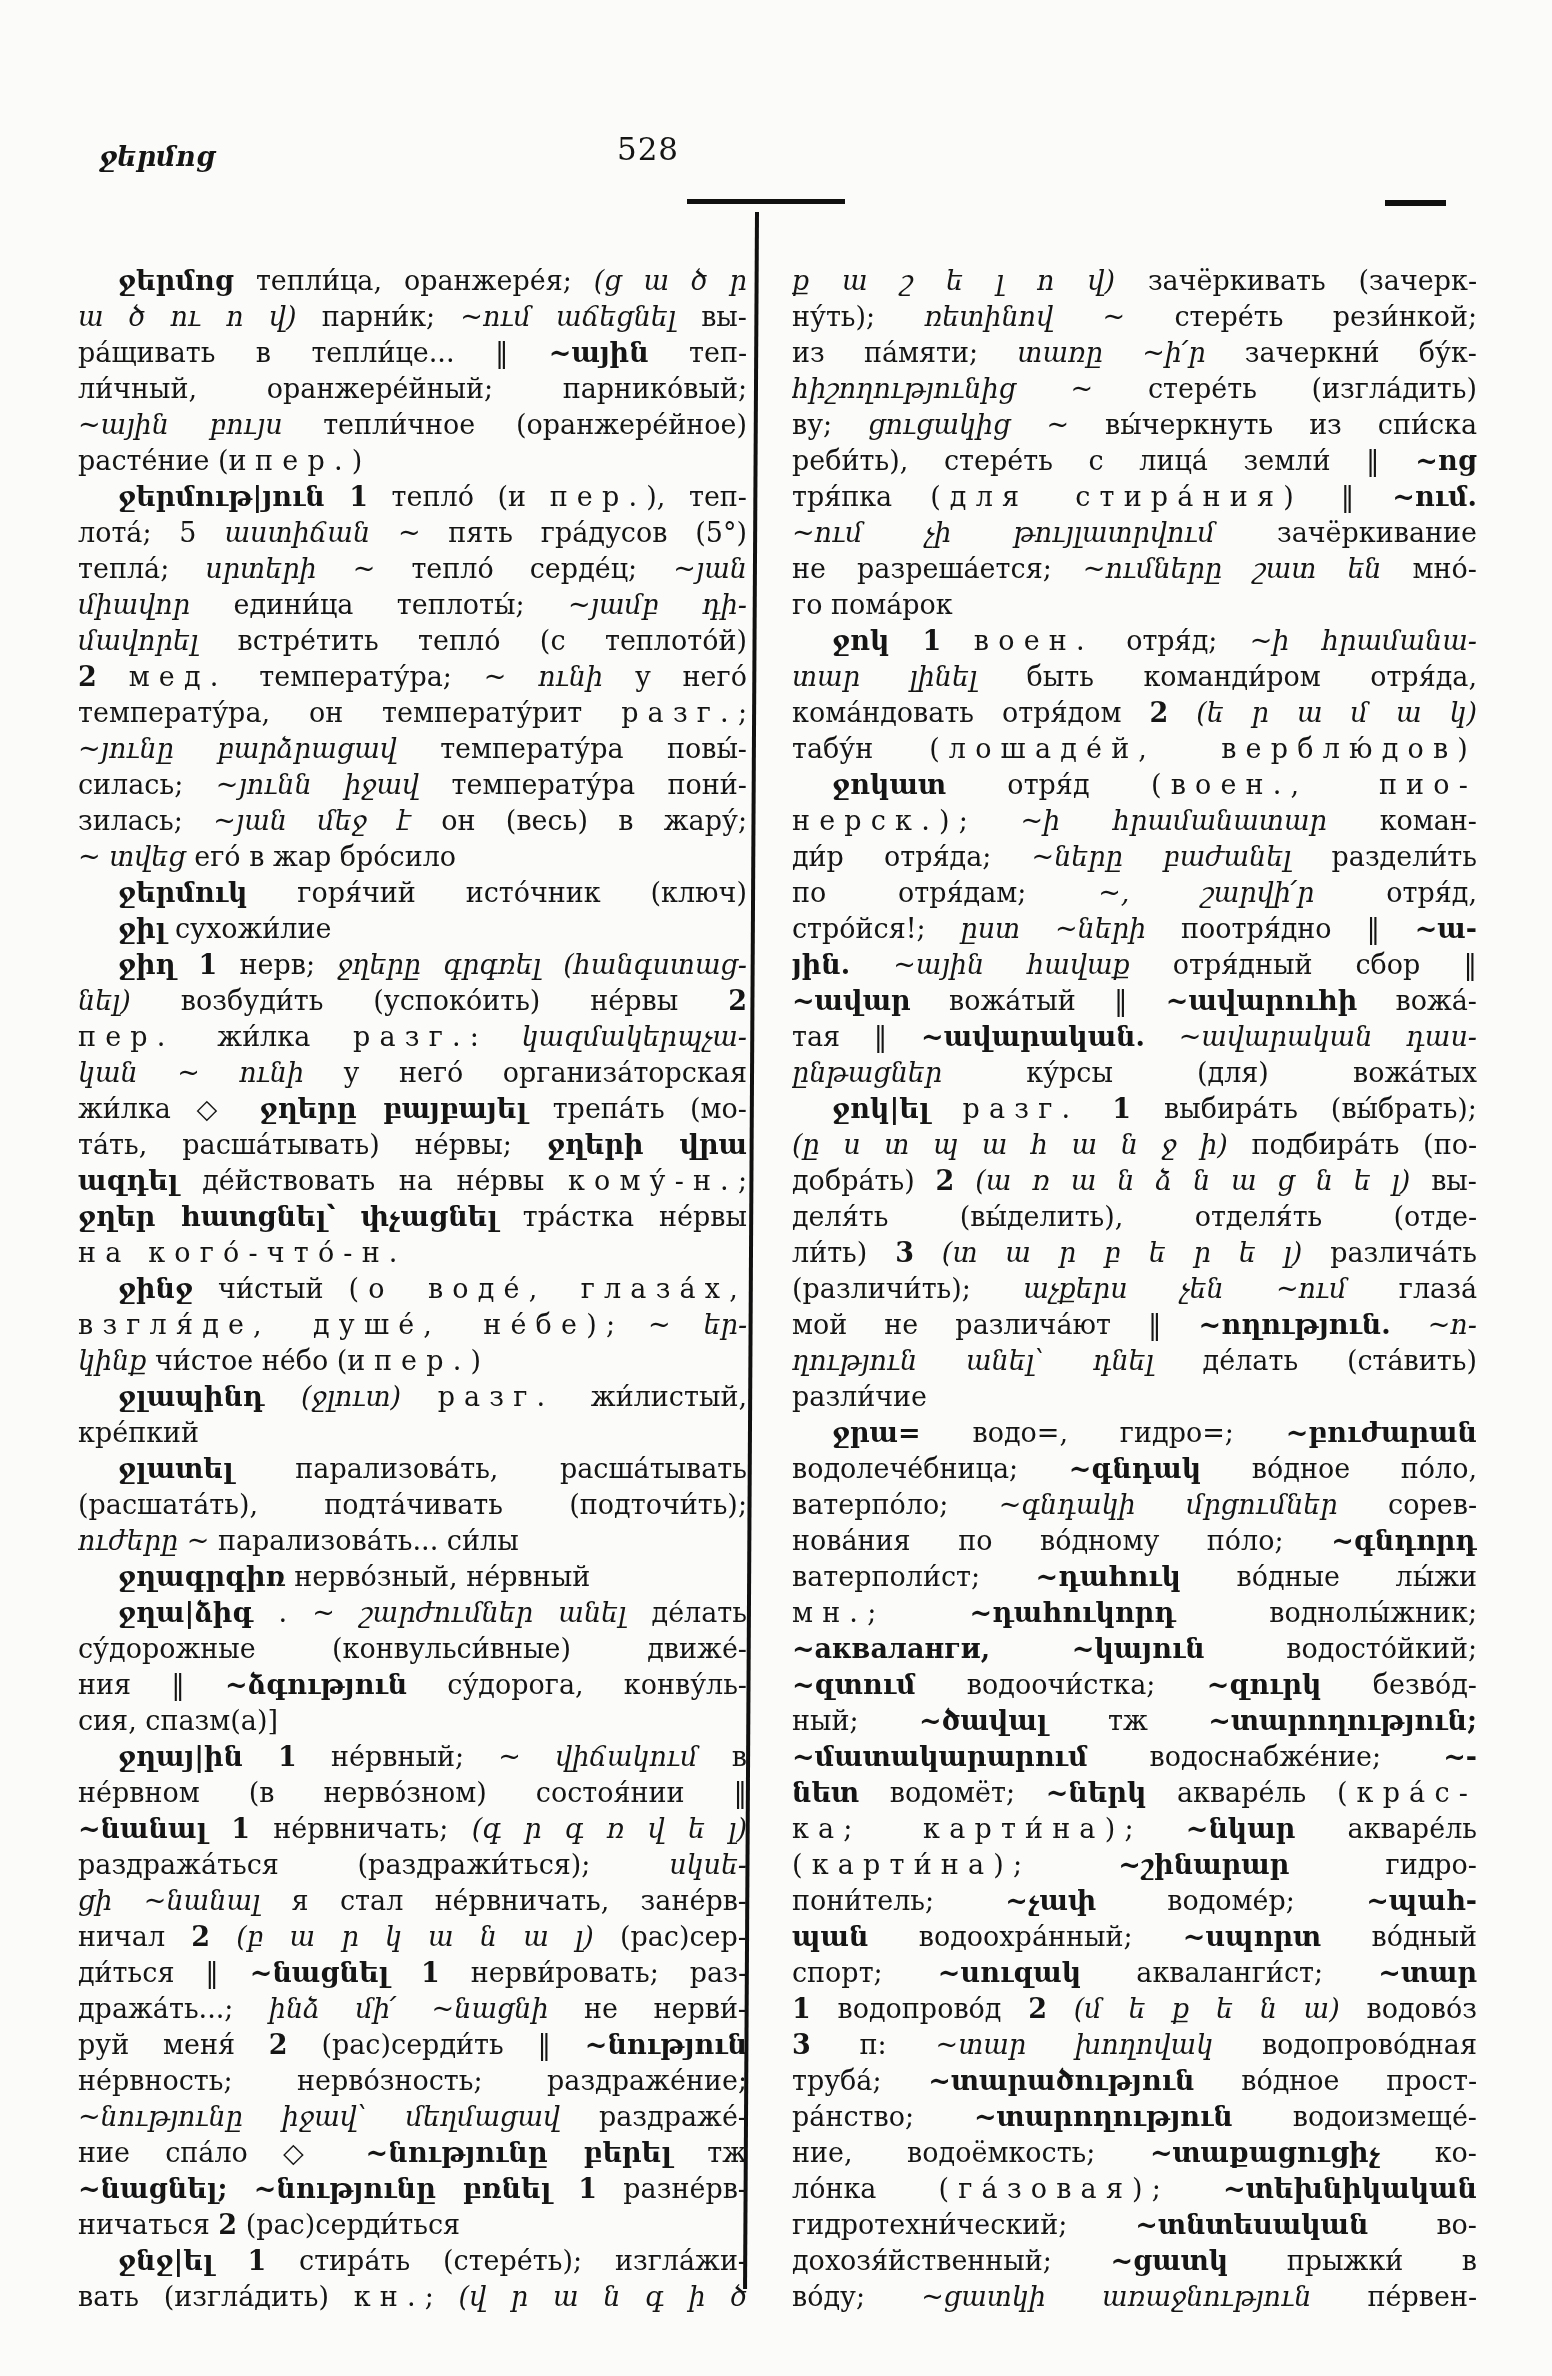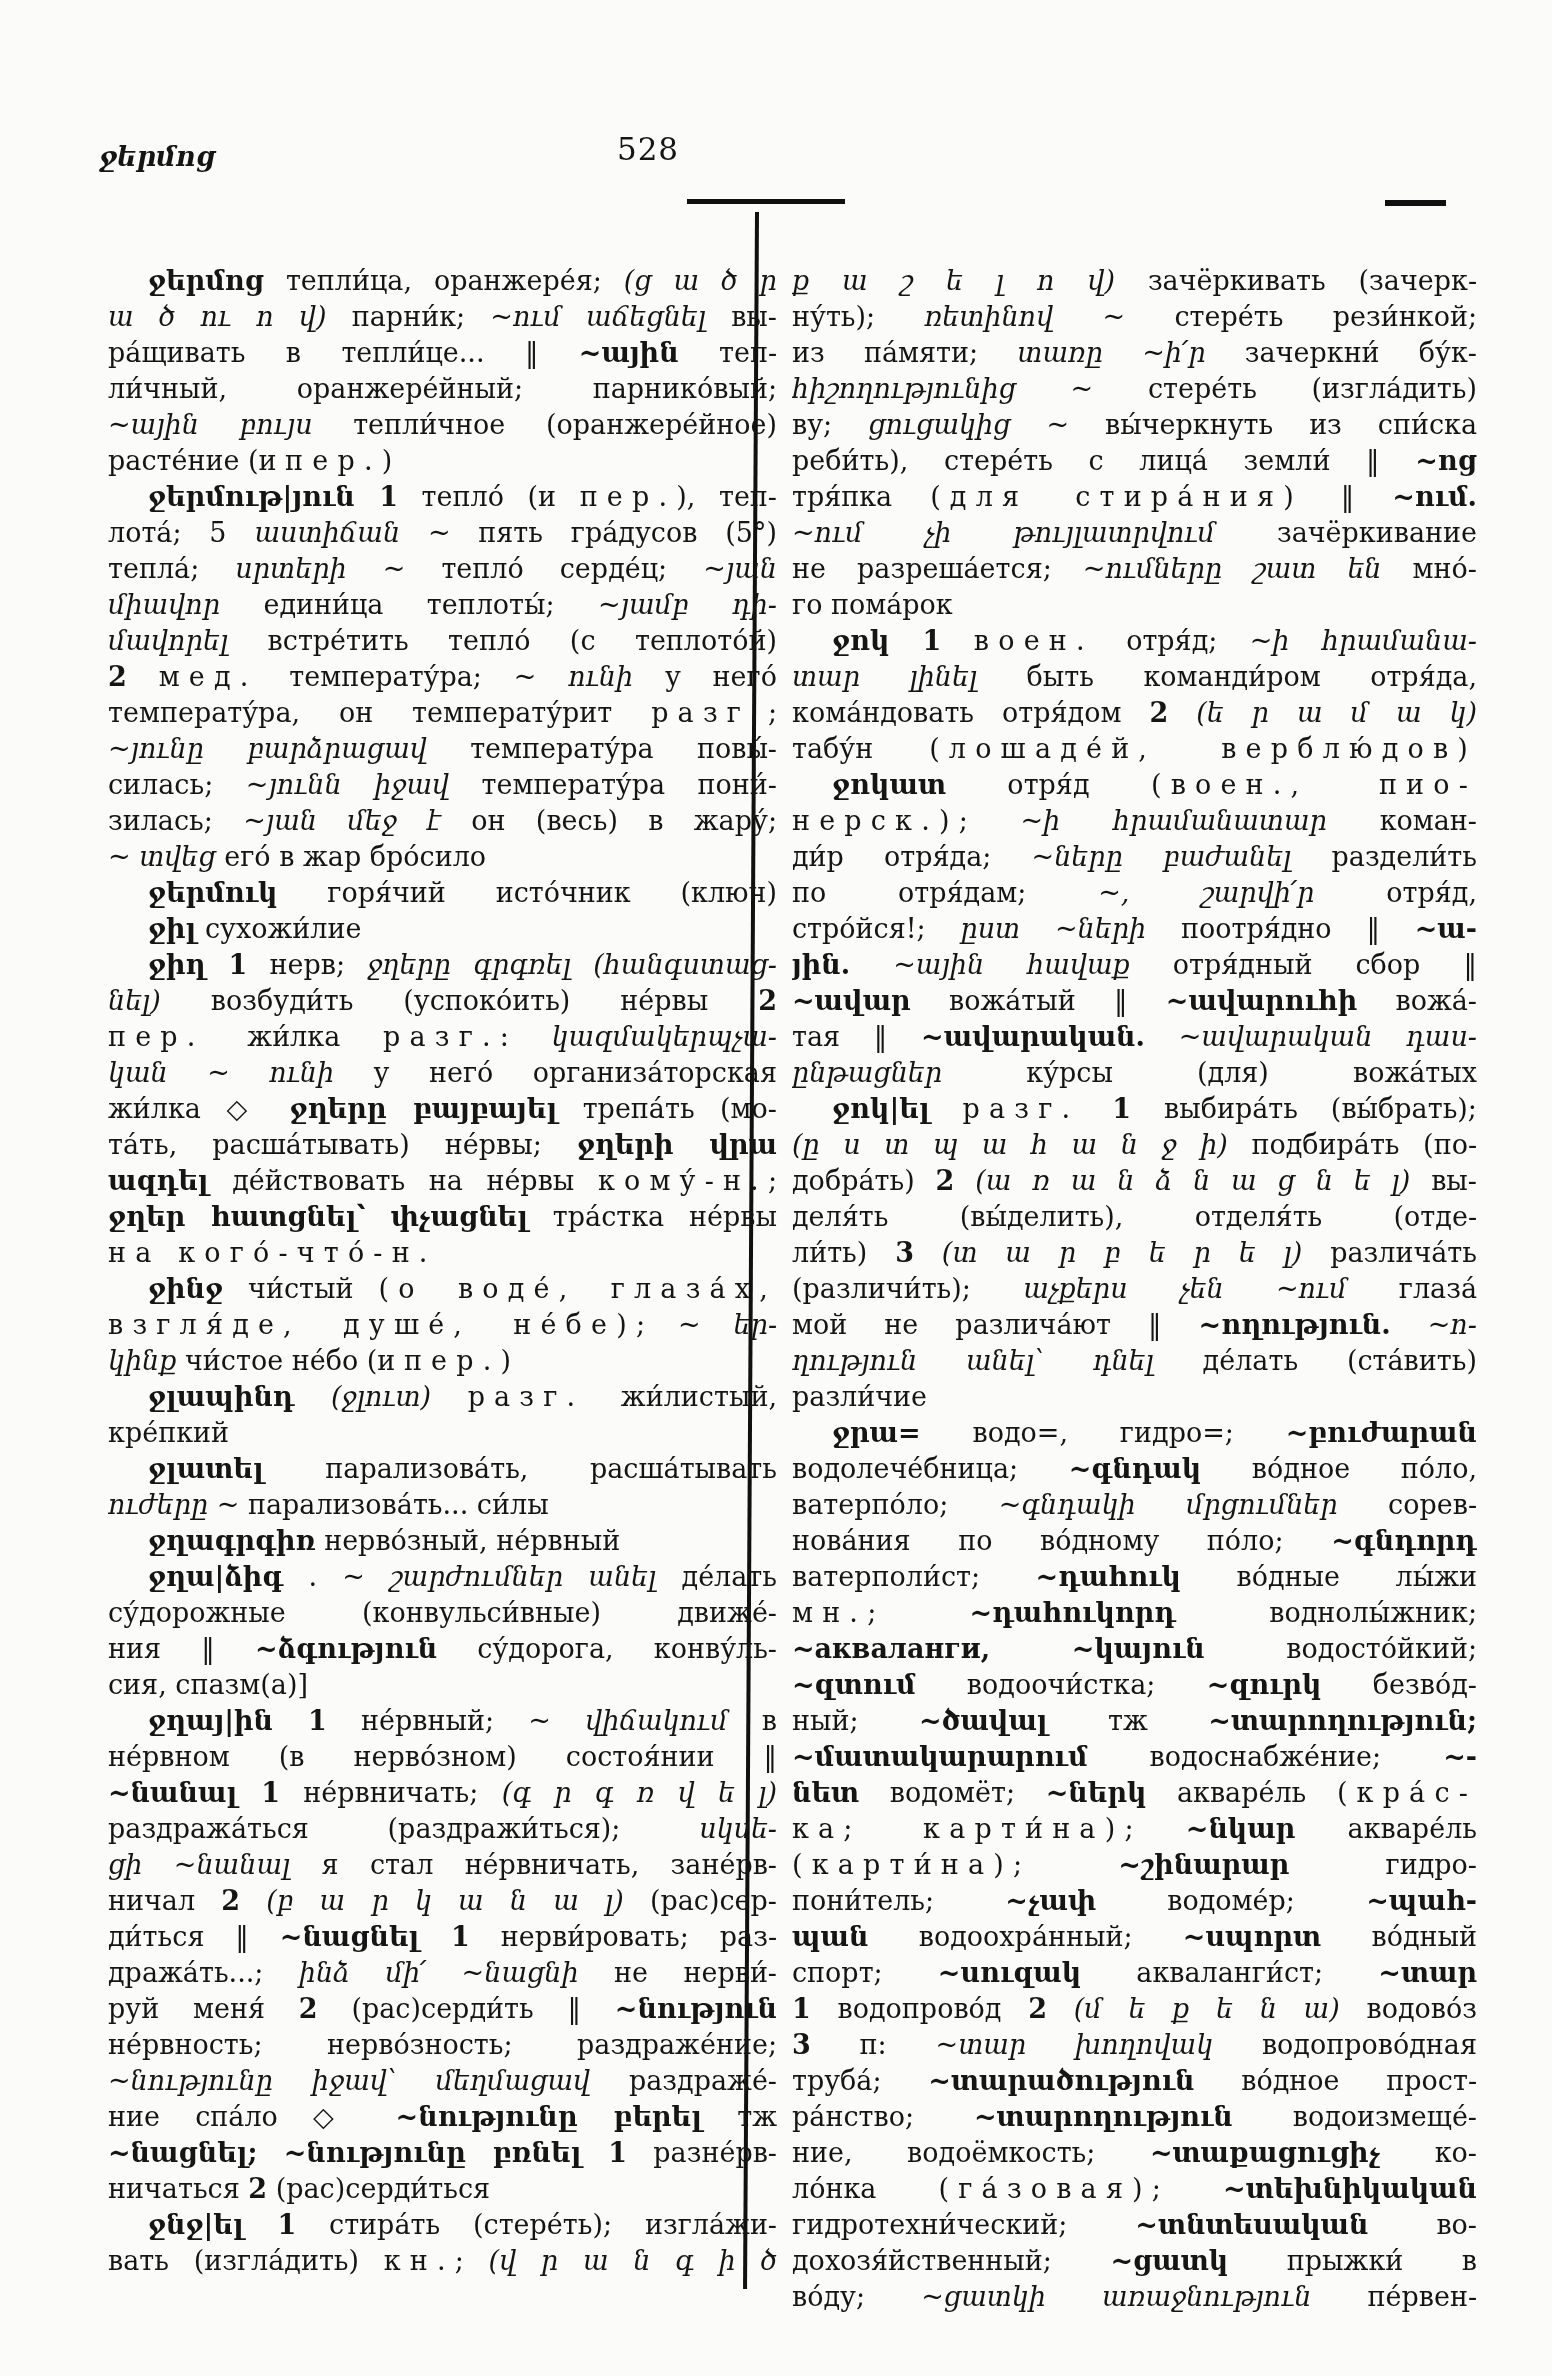--- a/index.html
+++ b/index.html
@@ -16,21 +16,21 @@
     position:absolute;left:99px;top:141px;
     font-weight:bold;font-size:27px;font-style:italic;
   }
   .page-num{
     position:absolute;left:0;top:131px;width:1296px;
     text-align:center;font-size:31px;letter-spacing:1px;
   }
   .col{
     position:absolute;top:263px;
   }
-  .col-left{left:108px;width:669px;}
+  .col-left{left:78px;width:669px;}
   .col-right{left:792px;width:685px;}
   .line{
     height:36px;line-height:36px;
     font-size:27px;
     text-align:justify;text-align-last:justify;
     overflow:hidden;
     white-space:normal;
   }
   .line.rag{text-align-last:left;}
   .line.ind{text-indent:40px;}
@@ -85,20 +85,21 @@
       <div class="line"><span>та́ть, расша́тывать) не́рвы; </span><span class="b">ջղերի վրա</span></div>
       <div class="line"><span class="b">ազդել</span><span> де́йствовать на не́рвы </span><span class="sp">кому́-н.</span><span>;</span></div>
       <div class="line"><span class="b">ջղեր հատցնել՝ փչացնել</span><span> тра́стка не́рвы</span></div>
       <div class="line rag"><span class="sp">на кого́-что́-н.</span></div>
       <div class="line ind"><span class="b">ջինջ</span><span> чи́стый </span><span class="sp">(о воде́, глаза́х,</span></div>
       <div class="line"><span class="sp">взгля́де, душе́, не́бе)</span><span>; </span><span class="i">~ եր-</span></div>
       <div class="line rag"><span class="i">կինք</span><span> чи́стое не́бо (и </span><span class="sp">пер.</span><span>)</span></div>
       <div class="line ind"><span class="b">ջլապինդ</span><span> </span><span class="i">(ջլուտ)</span><span> </span><span class="sp">разг.</span><span> жи́листый,</span></div>
       <div class="line rag"><span>кре́пкий</span></div>
       <div class="line ind"><span class="b">ջլատել</span><span> парализова́ть, расша́тывать</span></div>
+      <div class="line"><span>(расшата́ть), подта́чивать (подточи́ть);</span></div>
       <div class="line rag"><span class="i">ուժերը ~</span><span> парализова́ть... си́лы</span></div>
       <div class="line ind rag"><span class="b">ջղագրգիռ</span><span> нерво́зный, не́рвный</span></div>
       <div class="line ind"><span class="b">ջղա|ձիգ</span><span> . </span><span class="i">~ շարժումներ անել</span><span> де́лать</span></div>
       <div class="line"><span>су́дорожные (конвульси́вные) движе́-</span></div>
       <div class="line"><span>ния ‖ </span><span class="b">~ձգություն</span><span> су́дорога, конву́ль-</span></div>
       <div class="line rag"><span>сия, спазм(а)]</span></div>
       <div class="line ind"><span class="b">ջղայ|ին 1</span><span> не́рвный; </span><span class="i">~ վիճակում</span><span> в</span></div>
       <div class="line"><span>не́рвном (в нерво́зном) состоя́нии ‖</span></div>
       <div class="line"><span class="b">~նանալ 1</span><span> не́рвничать; </span><span class="i">(գ ր գ ռ վ ե լ)</span></div>
       <div class="line"><span>раздража́ться (раздражи́ться); </span><span class="i">սկսե-</span></div>

